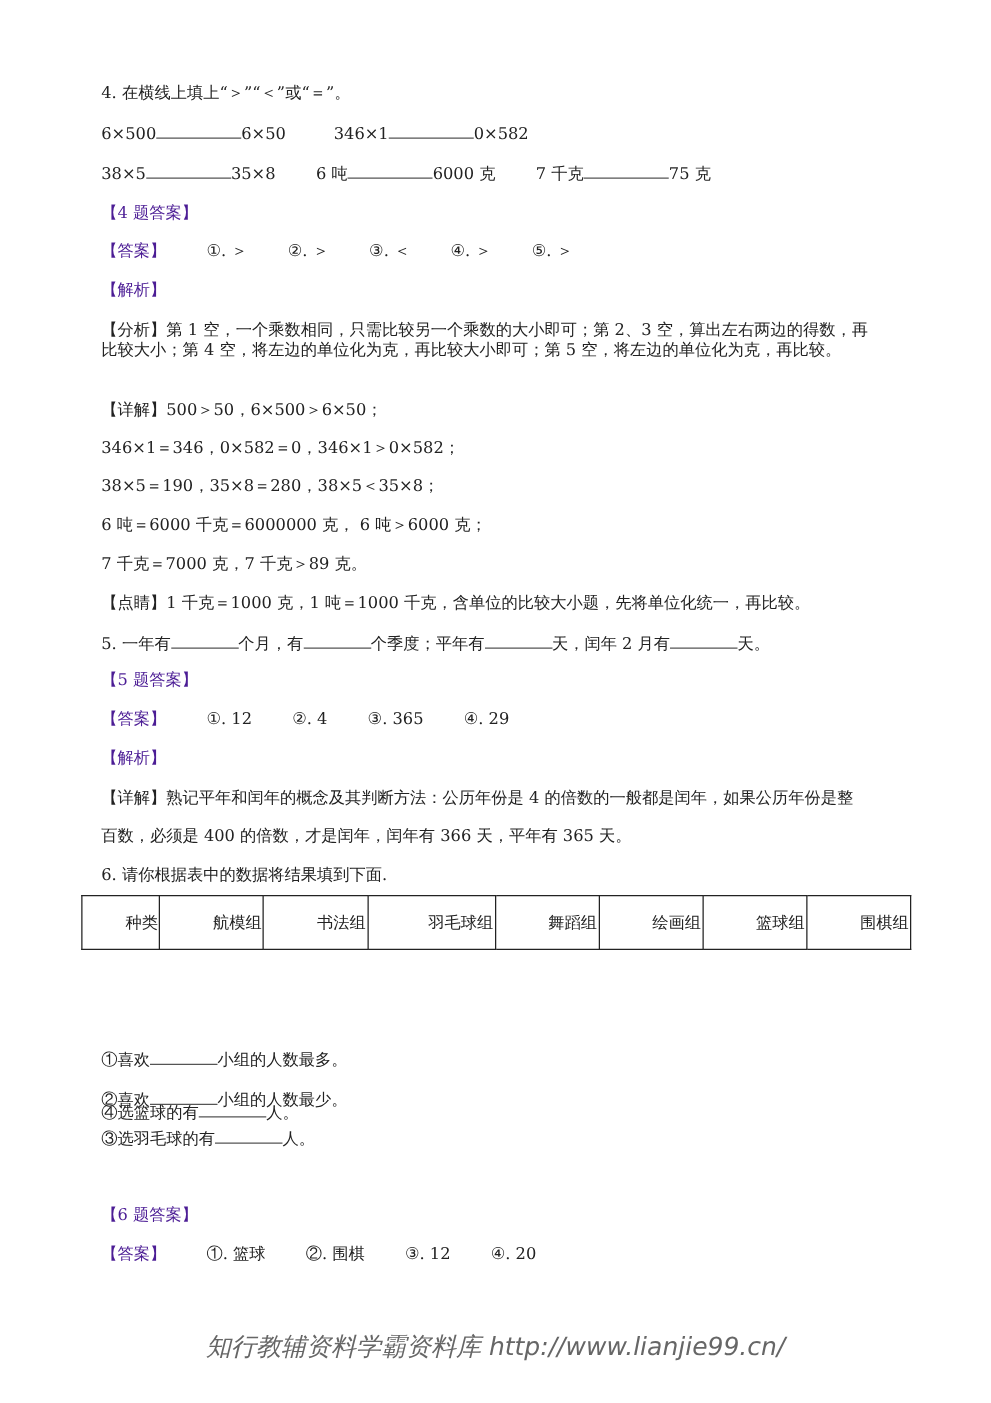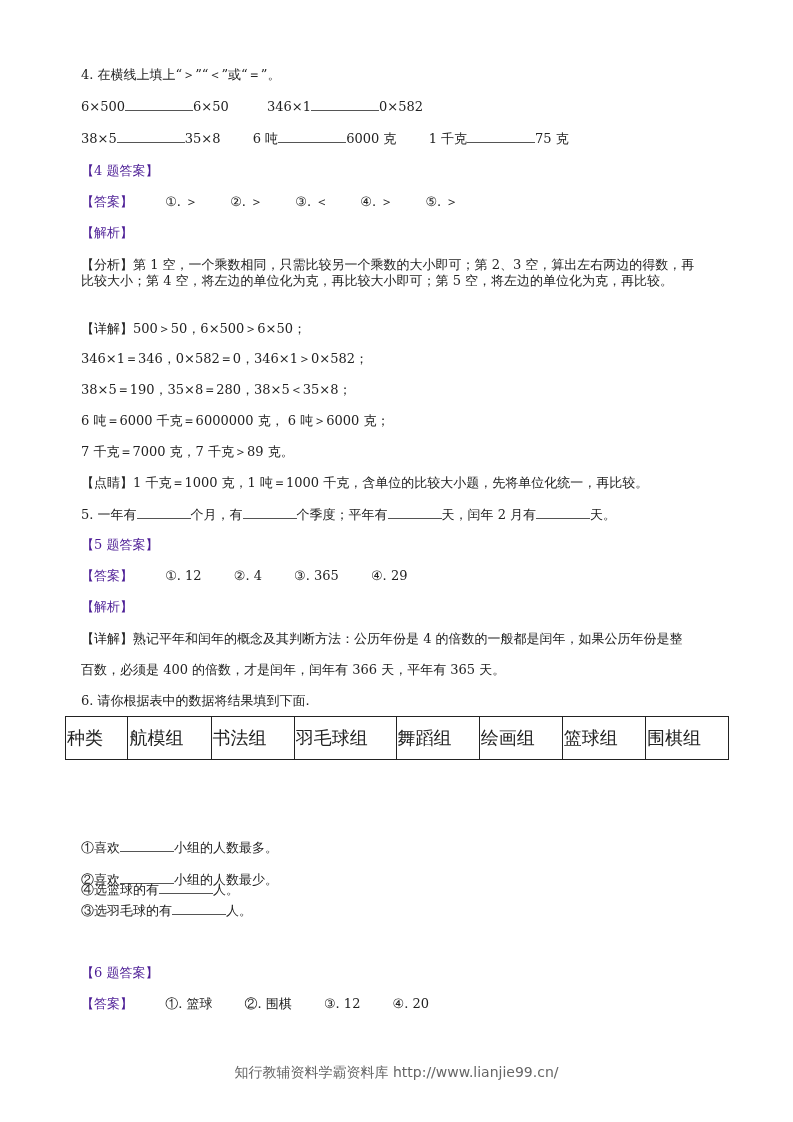--- a/index.html
+++ b/index.html
@@ -6,41 +6,41 @@
   body { width: 793px; height: 1122px; position: relative; overflow: hidden;
          font-family: "DejaVu Serif", "Liberation Serif", serif; color: #222; font-size: 13px; }
   .line { position: absolute; left: 65px; white-space: nowrap; line-height: 18px; margin-left: 16px; }
   .blue { color: #4c1d95; }
   .blank { display: inline-block; border-bottom: 1px solid #555; height: 12px; vertical-align: baseline; }
   .w70 { width: 68px; } .w55 { width: 54px; }
   .gap { display: inline-block; width: 24px; }
   .gap2 { display: inline-block; width: 30px; }
   .ans-item { display: inline-block; margin-left: 28px; }
   table.data { position: absolute; left: 65px; top: 716px; width: 664px; border-collapse: collapse; }
-  table.data td { border: 1px solid #222; text-align: left; height: 40px; font-size: 18px; font-family: Liberation Mono, monospace; }
+  table.data td { border: 1px solid #222; text-align: right; height: 40px; font-size: 13px; font-family: Liberation Mono, monospace; }
   .footer { position: absolute; left: 0; right: 0; top: 1064px; text-align: center;
-            font-family: "DejaVu Sans", "Liberation Sans", sans-serif; font-size: 14px; color: #666; }
+            font-family: "DejaVu Sans", "Liberation Sans", sans-serif; font-size: 20px; color: #666; font-style: italic; }
 </style>
 </head>
 <body>
 
 <div class="line" style="top:66px">4. 在横线上填上“＞”“＜”或“＝”。</div>
 
 <div class="line" style="top:98px">
   <span>6×500</span><span class="blank w70"></span><span>6×50</span>
   <span class="gap2"></span>
   <span>346×1</span><span class="blank w70"></span><span>0×582</span>
 </div>
 
 <div class="line" style="top:130px">
   <span>38×5</span><span class="blank w70"></span><span>35×8</span>
   <span class="gap"></span>
   <span>6 吨</span><span class="blank w70"></span><span>6000 克</span>
   <span class="gap"></span>
-  <span>1 千克</span><span class="blank w70"></span><span>75 克</span>
+  <span>7 千克</span><span class="blank w70"></span><span>75 克</span>
 </div>
 
 <div class="line blue" style="top:162px">【4 题答案】</div>
 
 <div class="line" style="top:193px">
   <span class="blue">【答案】</span>
   <span class="ans-item">①. ＞</span>
   <span class="ans-item">②. ＞</span>
   <span class="ans-item">③. ＜</span>
   <span class="ans-item">④. ＞</span>

